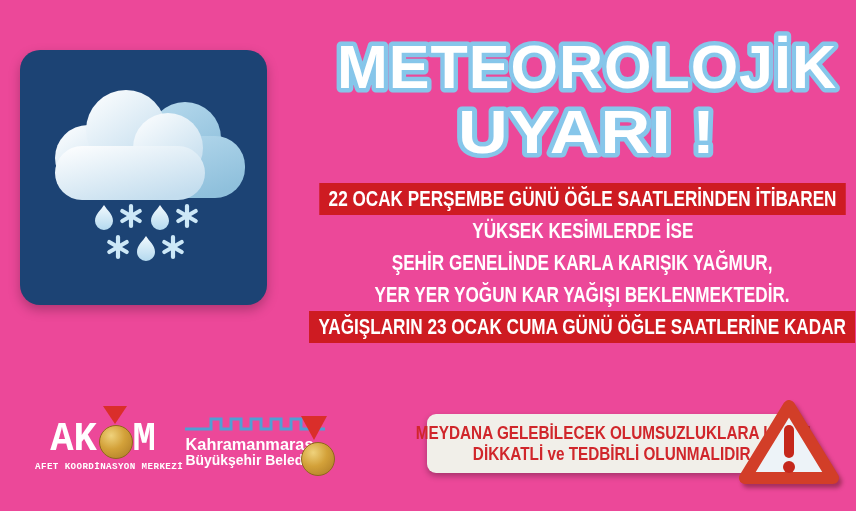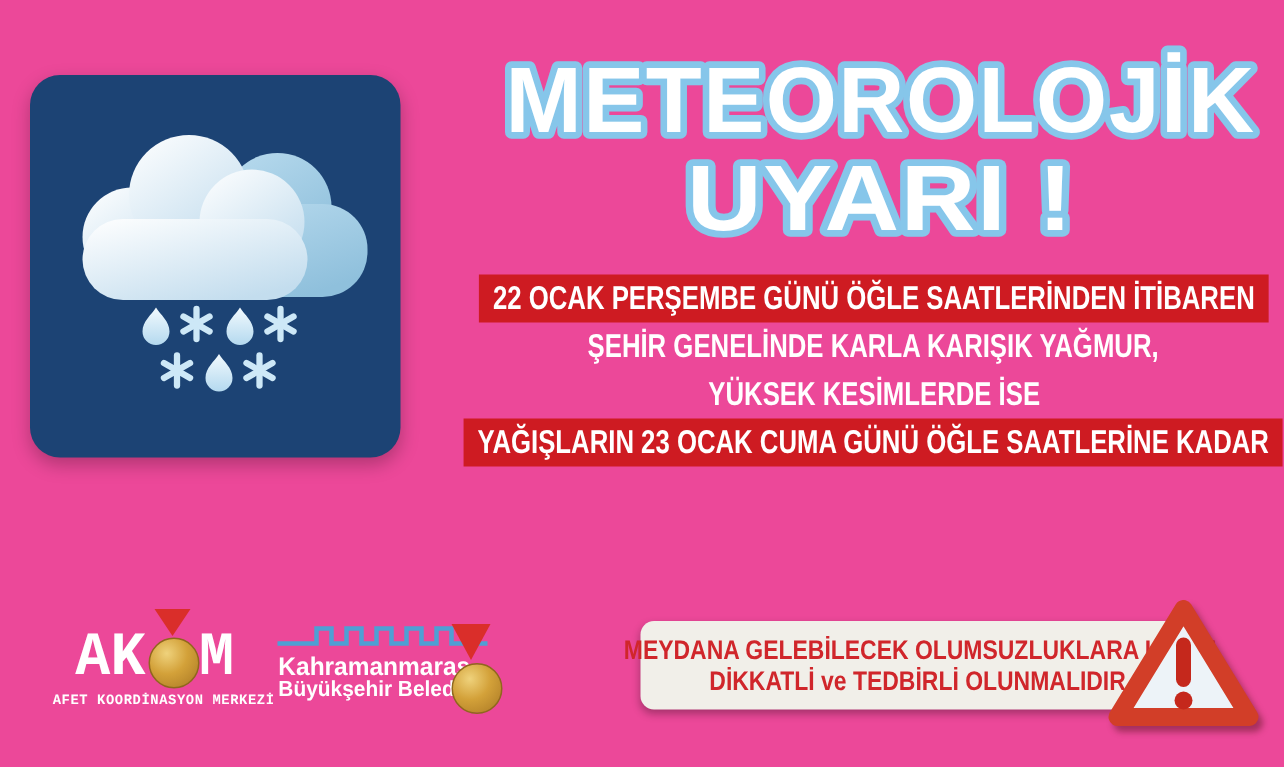--- a/index.html
+++ b/index.html
@@ -139,24 +139,27 @@
   <svg class="title-svg" width="525" height="140" viewBox="0 0 525 140">
     <text x="262" y="63" text-anchor="middle" font-size="62" textLength="500" lengthAdjust="spacingAndGlyphs">METEOROLOJİK</text>
     <text x="262" y="128" text-anchor="middle" font-size="62" textLength="258" lengthAdjust="spacingAndGlyphs">UYARI !</text>
   </svg>
 
   <div class="message">
     <div class="msg-row">
       <span class="msg-line hl">22 OCAK PERŞEMBE GÜNÜ ÖĞLE SAATLERİNDEN İTİBAREN</span>
     </div>
     <div class="msg-row">
+      <span class="msg-line">YÜKSEK KESİMLERDE İSE</span>
+    </div>
+    <div class="msg-row">
       <span class="msg-line">ŞEHİR GENELİNDE KARLA KARIŞIK YAĞMUR,</span>
     </div>
     <div class="msg-row">
-      <span class="msg-line">YÜKSEK KESİMLERDE İSE</span>
+      <span class="msg-line">YER YER YOĞUN KAR YAĞIŞI BEKLENMEKTEDİR.</span>
     </div>
     <div class="msg-row">
       <span class="msg-line hl">YAĞIŞLARIN 23 OCAK CUMA GÜNÜ ÖĞLE SAATLERİNE KADAR</span>
     </div>
   </div>
 
   <div class="akom">
     <div class="akom-row">
       <span class="akom-letters">AK</span>
       <span class="medal-wrap">

